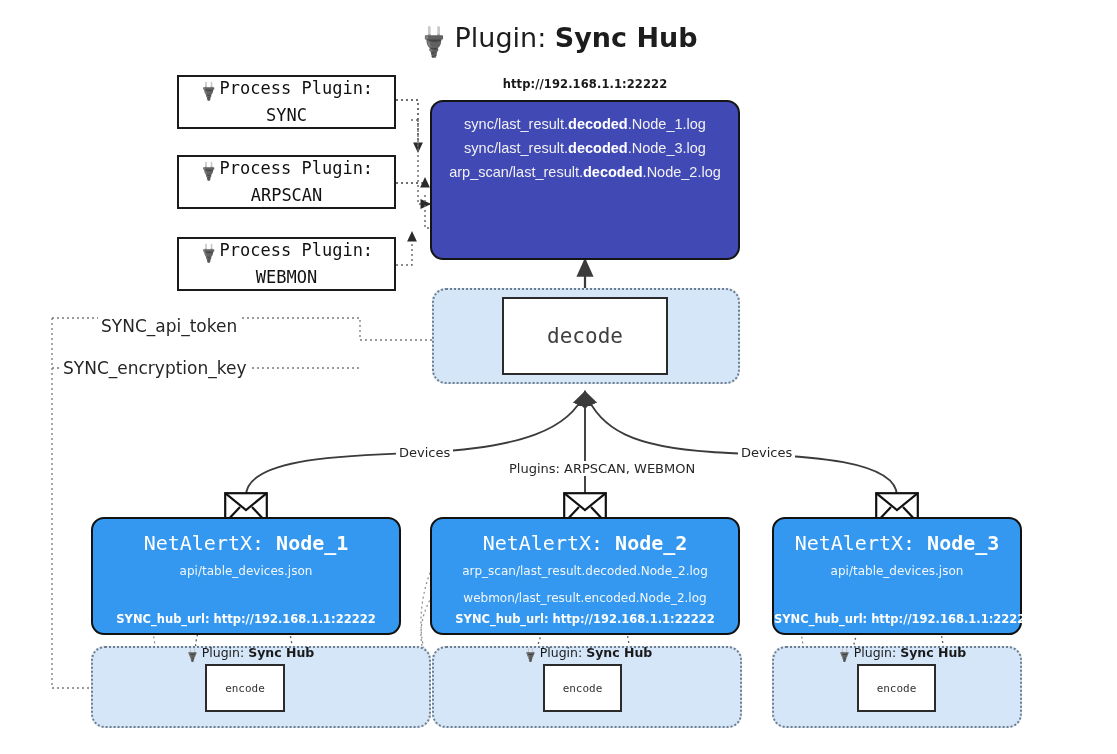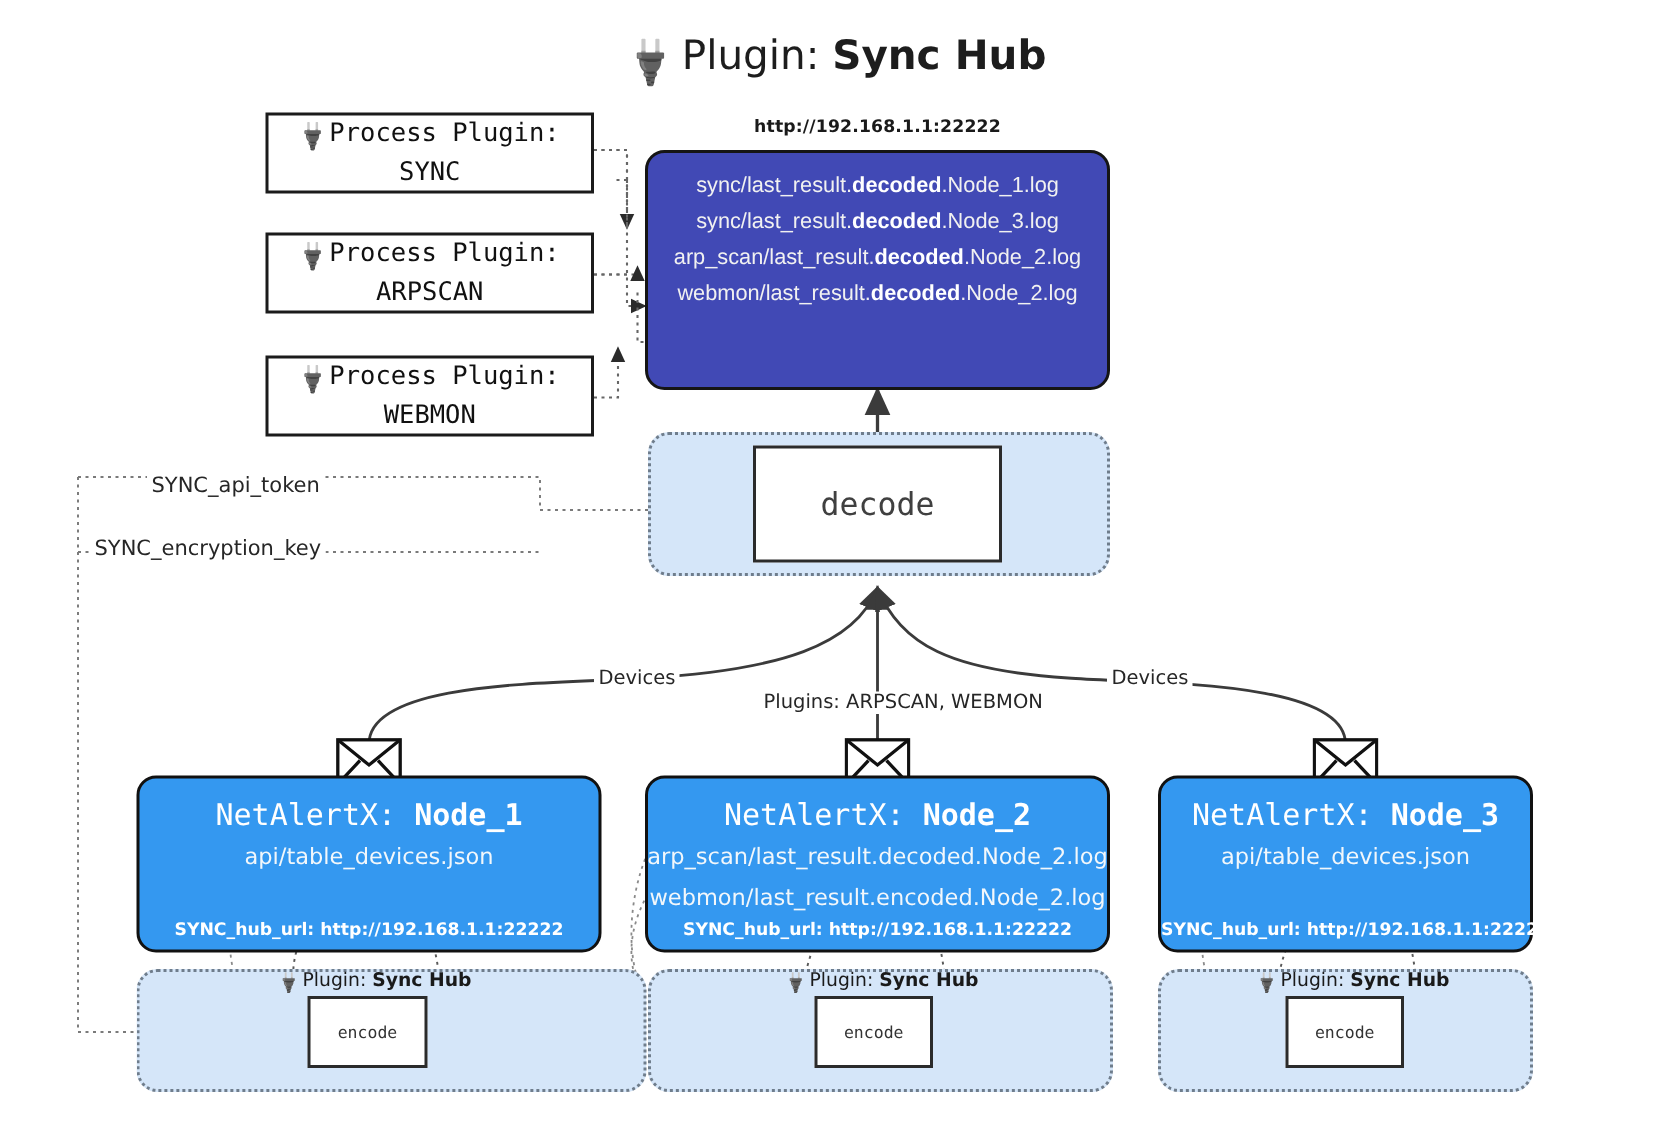--- a/index.html
+++ b/index.html
@@ -80,38 +80,38 @@
   .node-box{
     background:#3498f0;border:2px solid #111;border-radius:13px;
     color:#fff;display:flex;flex-direction:column;align-items:center;
     padding-top:9px;
   }
   .node-box .nb-title{
     font-family:"DejaVu Sans Mono", monospace;font-size:20px;line-height:30px;white-space:nowrap;
   }
   .node-box .nb-title .b{font-weight:700;}
   .node-box .nb-line{
-    font-size:15px;line-height:27px;white-space:nowrap;color:#f2f7fb;
+    font-size:12px;line-height:27px;white-space:nowrap;color:#f2f7fb;
     font-family:"DejaVu Sans", sans-serif;
   }
   .node-box .nb-foot{
     position:absolute;bottom:7px;left:0;right:0;text-align:center;
     font-size:11.5px;font-weight:700;color:#ffffff;white-space:nowrap;
   }
 
   
   .envelope{position:absolute;width:44px;height:32px;}
 
   
   .edge-label{
     position:absolute;background:#ffffff;font-size:13px;color:#262626;
     white-space:nowrap;padding:0 3px;font-family:"DejaVu Sans", sans-serif;
   }
   .wire-label{
-    position:absolute;background:#ffffff;font-size:14px;color:#262626;
+    position:absolute;background:#ffffff;font-size:17px;color:#262626;
     white-space:nowrap;padding:0 3px;font-family:"DejaVu Sans", sans-serif;
   }
 </style>
 </head>
 <body>
 
 <div id="canvas">
 
   <div id="title">
     <span class="plug">🔌</span><span class="t-light">Plugin: </span><span class="t-bold">Sync Hub</span>
@@ -191,21 +191,20 @@
     <span class="l1"><span class="plug">🔌</span><span>Process Plugin:</span></span>
     <span class="l2">WEBMON</span>
   </div>
 
   <div id="hub-url" style="left:485px;top:77px;width:200px;">http://192.168.1.1:22222</div>
 
   <div class="node" id="hub" style="left:430px;top:100px;width:310px;height:160px;">
     <div class="logline"><span>sync/last_result.</span><b>decoded</b><span>.Node_1.log</span></div>
     <div class="logline"><span>sync/last_result.</span><b>decoded</b><span>.Node_3.log</span></div>
     <div class="logline"><span>arp_scan/last_result.</span><b>decoded</b><span>.Node_2.log</span></div>
-    <div class="logline"><span>webmon/last_result.</span><b>decoded</b><span>.Node_2.log</span></div>
   </div>
 
   <div class="wire-label" style="left:98px;top:316px;">SYNC_api_token</div>
   <div class="wire-label" style="left:60px;top:358px;">SYNC_encryption_key</div>
 
   <div class="node lightbox" style="left:432px;top:288px;width:308px;height:96px;"></div>
   <div class="node plain-box" id="decode" style="left:502px;top:297px;width:166px;height:78px;">
     <span>decode</span>
   </div>
 

